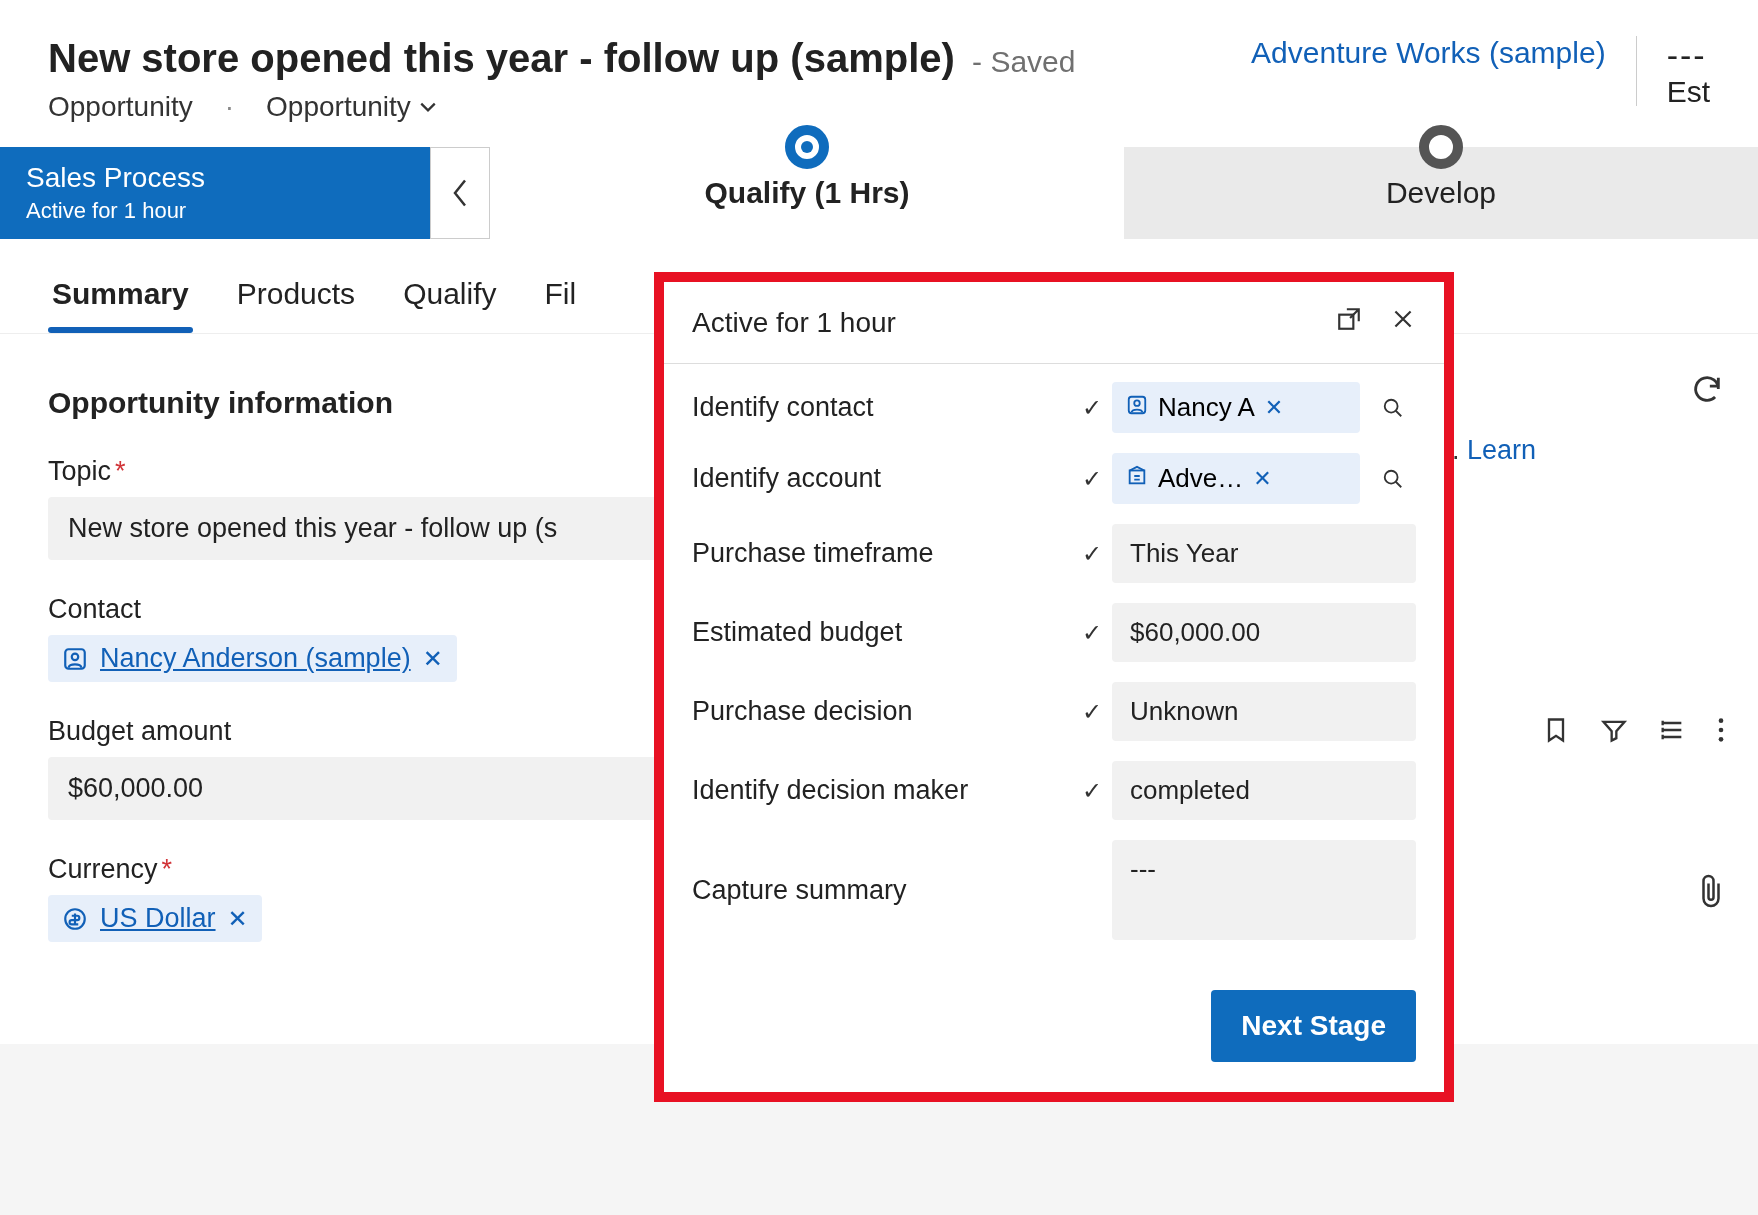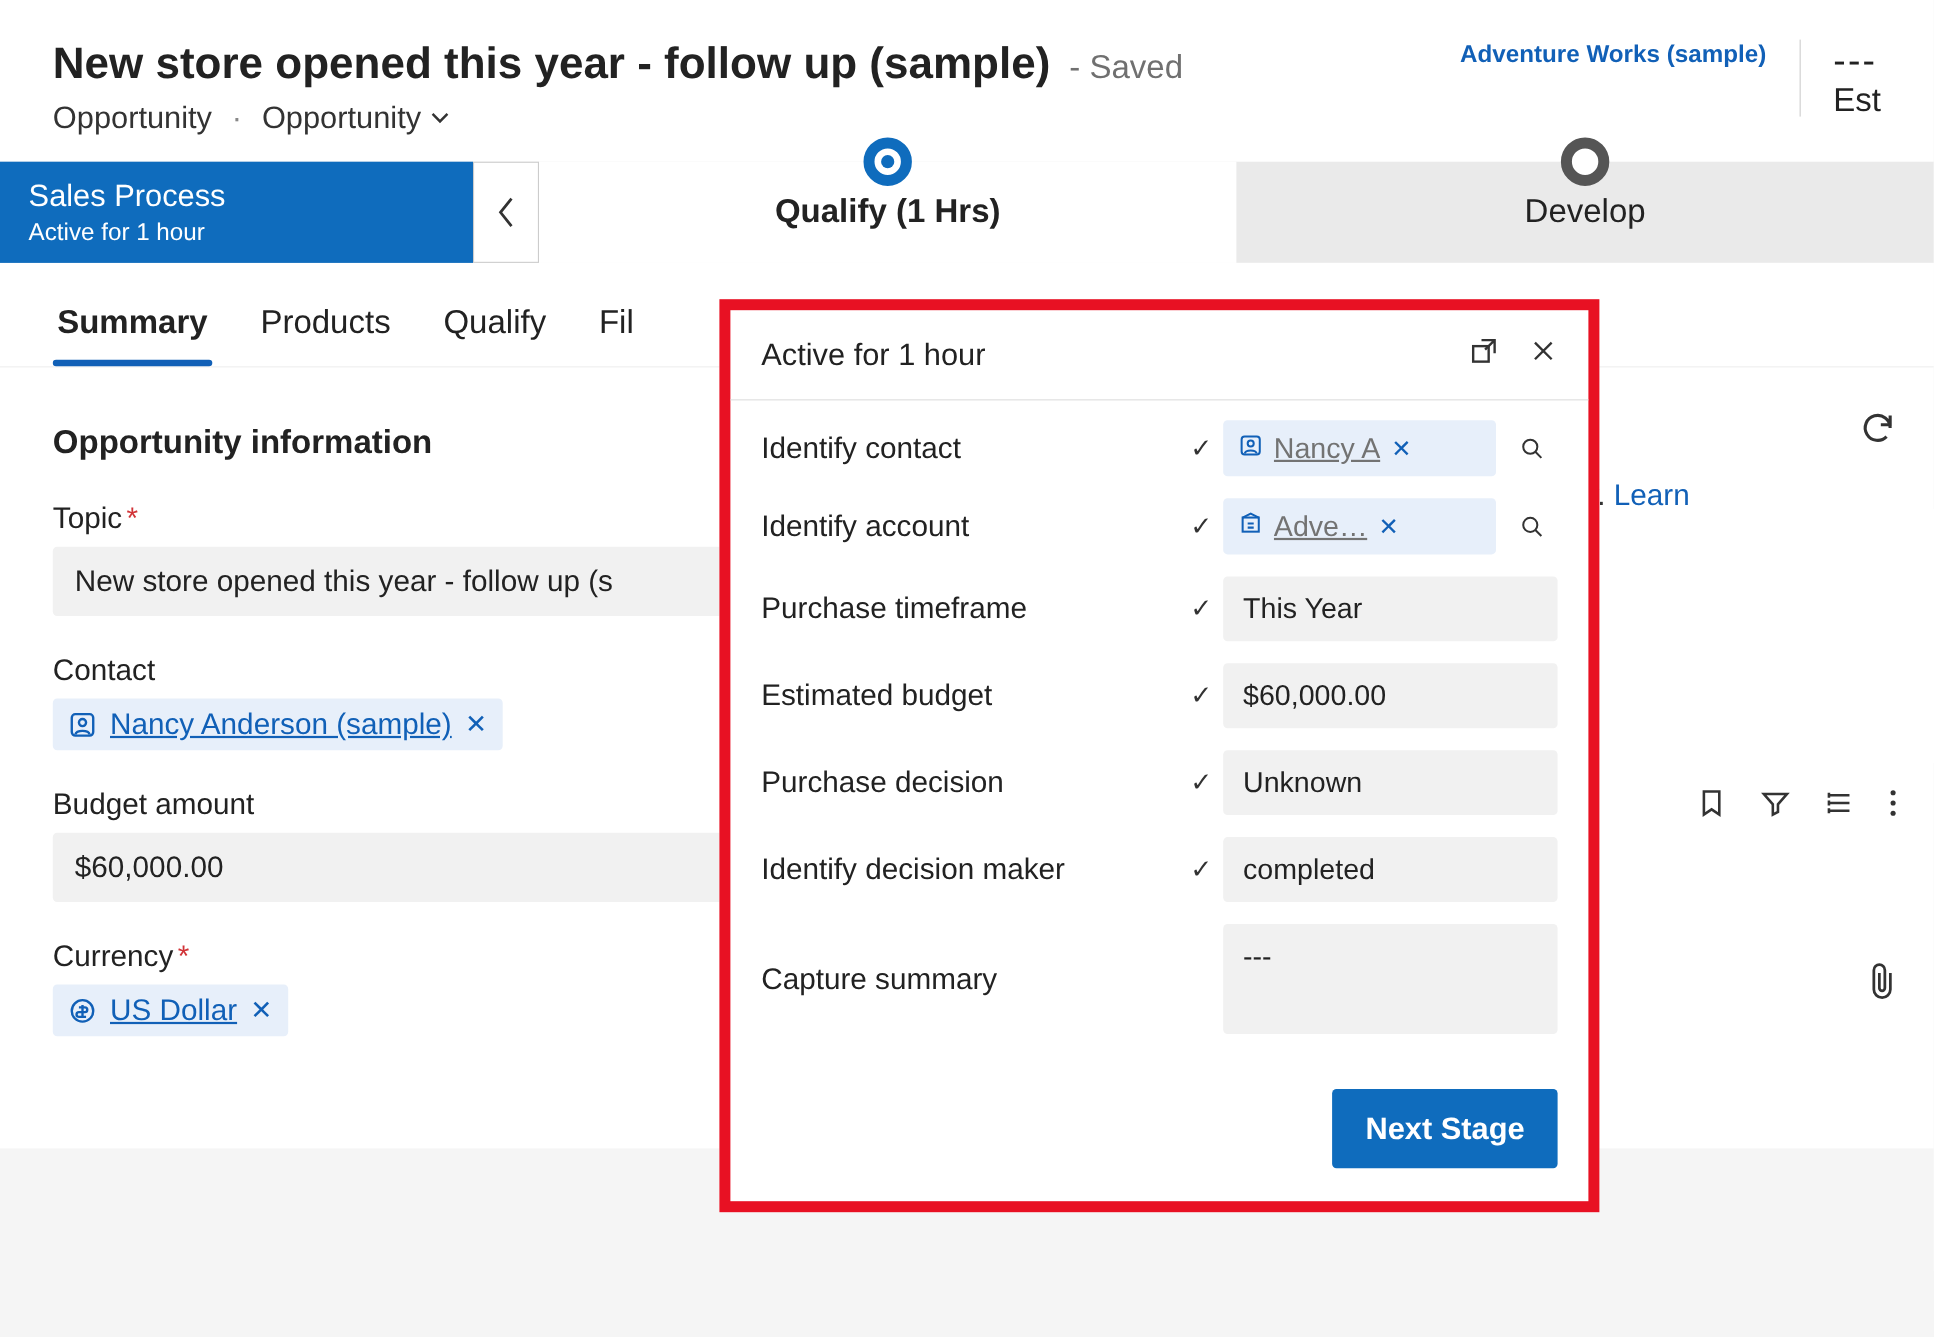--- a/index.html
+++ b/index.html
@@ -2,27 +2,27 @@
 <html><head>
 <meta charset="utf-8">
 <style>
 *{box-sizing:border-box;margin:0;padding:0;font-family:"Segoe UI",Arial,sans-serif}
 body{background:#f5f5f5;width:1758px;height:1215px;overflow:hidden;position:relative;font-size:26px;color:#222}
 .page{background:#fff;width:100%}
 .hdr{padding:36px 48px 12px 48px;display:flex;align-items:flex-start;justify-content:space-between}
 .hdr-left{flex:1}
 .hdr-title{font-size:40px;font-weight:700;display:inline}
 .hdr-saved{font-size:30px;color:#707070;margin-left:10px}
-.hdr-sub{margin-top:10px;font-size:28px;color:#333;display:flex;align-items:center;gap:18px}
+.hdr-sub{margin-top:10px;font-size:28px;color:#333;display:flex;align-items:center;gap:32px}
 .hdr-sub .dot{color:#888}
 .opp-select{display:flex;align-items:center;gap:8px}
 .chev-down{display:inline-block}
 .hdr-right{display:flex;align-items:flex-start;gap:30px}
 .acct-block{text-align:left}
-.acct-link{color:#1160b7;font-weight:700;font-size:22px}
+.acct-link{color:#1160b7;font-weight:400;font-size:30px}
 .acct-label{color:#444;font-size:24px;margin-top:6px}
 .vline{width:1px;height:70px;background:#ccc}
 .est-col{font-size:30px;color:#222}
 .dots{font-size:34px;letter-spacing:2px}
 .bpf{display:flex;align-items:stretch;background:#eaeaea;height:92px;margin-top:12px}
 .bpf-label{background:#0f6cbd;color:#fff;padding:16px 26px;min-width:430px;display:flex;flex-direction:column;justify-content:center}
 .bpf-label-title{font-size:28px;font-weight:400}
 .bpf-label-sub{font-size:22px;margin-top:4px}
 .bpf-collapse{width:60px;background:#fff;border:1px solid #ccc;display:flex;align-items:center;justify-content:center;font-size:30px}
 .bpf-stage{flex:1;position:relative;display:flex;align-items:center;justify-content:center}
@@ -59,21 +59,21 @@
 .fly-hdr{display:flex;align-items:center;justify-content:space-between;padding:24px 28px;border-bottom:1px solid #ddd}
 .fly-hdr-title{font-size:28px}
 .fly-icons{display:flex;gap:28px;font-size:28px;color:#333}
 .fly-body{padding:18px 28px 30px}
 .fly-row{display:flex;align-items:center;margin-bottom:20px}
 .fly-row .fl{width:380px;font-size:27px}
 .fly-row .chk{width:40px;text-align:center;font-size:24px;color:#333}
 .fly-val{flex:1;background:#f1f1f1;border-radius:4px;padding:14px 18px;font-size:26px;min-height:56px}
 .fly-lookup{display:flex;align-items:center;gap:10px}
 .fly-chip{display:inline-flex;align-items:center;gap:10px;background:#e7effa;border-radius:4px;padding:10px 14px;flex:1;overflow:hidden}
-.fly-chip a{color:#737373;text-decoration:underline;white-space:nowrap;overflow:hidden;text-overflow:ellipsis;max-width:130px;font-size:26px}
+.fly-chip a{color:#000000;white-space:nowrap;overflow:hidden;text-overflow:ellipsis;max-width:130px;font-size:26px}
 .fly-chip .x{color:#1160b7;font-size:22px}
 .fly-search{width:46px;height:46px;display:flex;align-items:center;justify-content:center;font-size:26px;color:#333}
 .fly-ftr{display:flex;justify-content:flex-end;padding-top:40px}
 .next-btn{background:#0f6cbd;color:#fff;font-size:28px;font-weight:600;border:none;border-radius:4px;padding:20px 30px}
 .cap{height:100px}
 </style>
 </head>
 <body>
 
 <div class="page">

